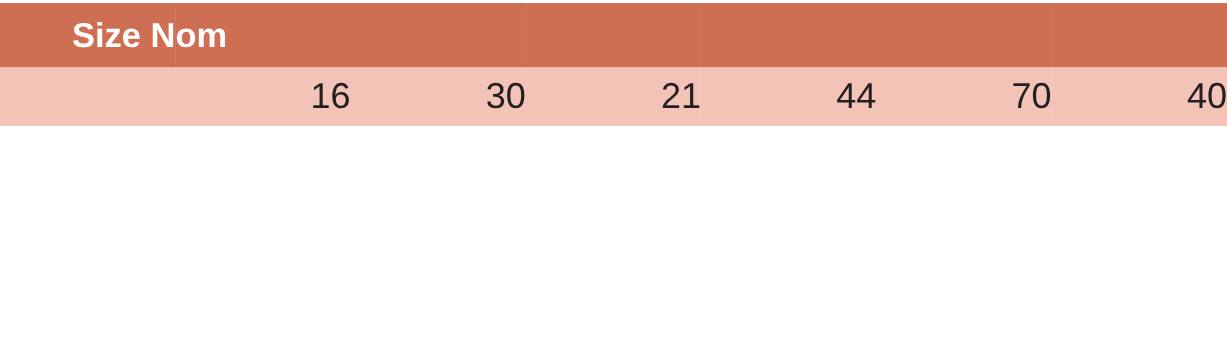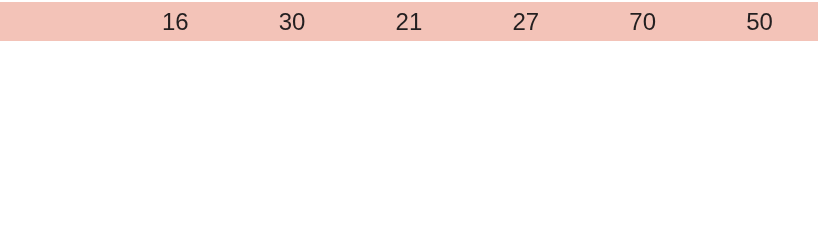--- a/index.html
+++ b/index.html
@@ -62,21 +62,21 @@
     height: 39px;
     background: #F3C3B8;
   }
   .data-row td {
     padding: 0;
     margin: 0;
     border: 0;
     background: #F3C3B8;
     height: 39px;
     vertical-align: middle;
-    text-align: center;
+    text-align: right;
     color: #231f20;
     font-size: 24px;
     font-weight: normal;
   }
   .data-row td.empty-cell {
     color: transparent;
   }
 </style>
 </head>
 <body>
@@ -86,24 +86,33 @@
     <colgroup>
       <col>
         <col>
         <col>
         <col>
         <col>
         <col>
         <col>
     </colgroup>
     <tbody>
+      <tr class="header-row">
+        <td class="header-label">Size Nom</td>
+        <td></td>
+        <td></td>
+        <td></td>
+        <td></td>
+        <td></td>
+        <td></td>
+      </tr>
       <tr class="data-row">
         <td class="empty-cell"></td>
         <td>16</td>
         <td>30</td>
         <td>21</td>
-        <td>27</td>
+        <td>44</td>
         <td>70</td>
-        <td>50</td>
+        <td>40</td>
       </tr>
     </tbody>
   </table>
 </div>
 
 </body></html>

